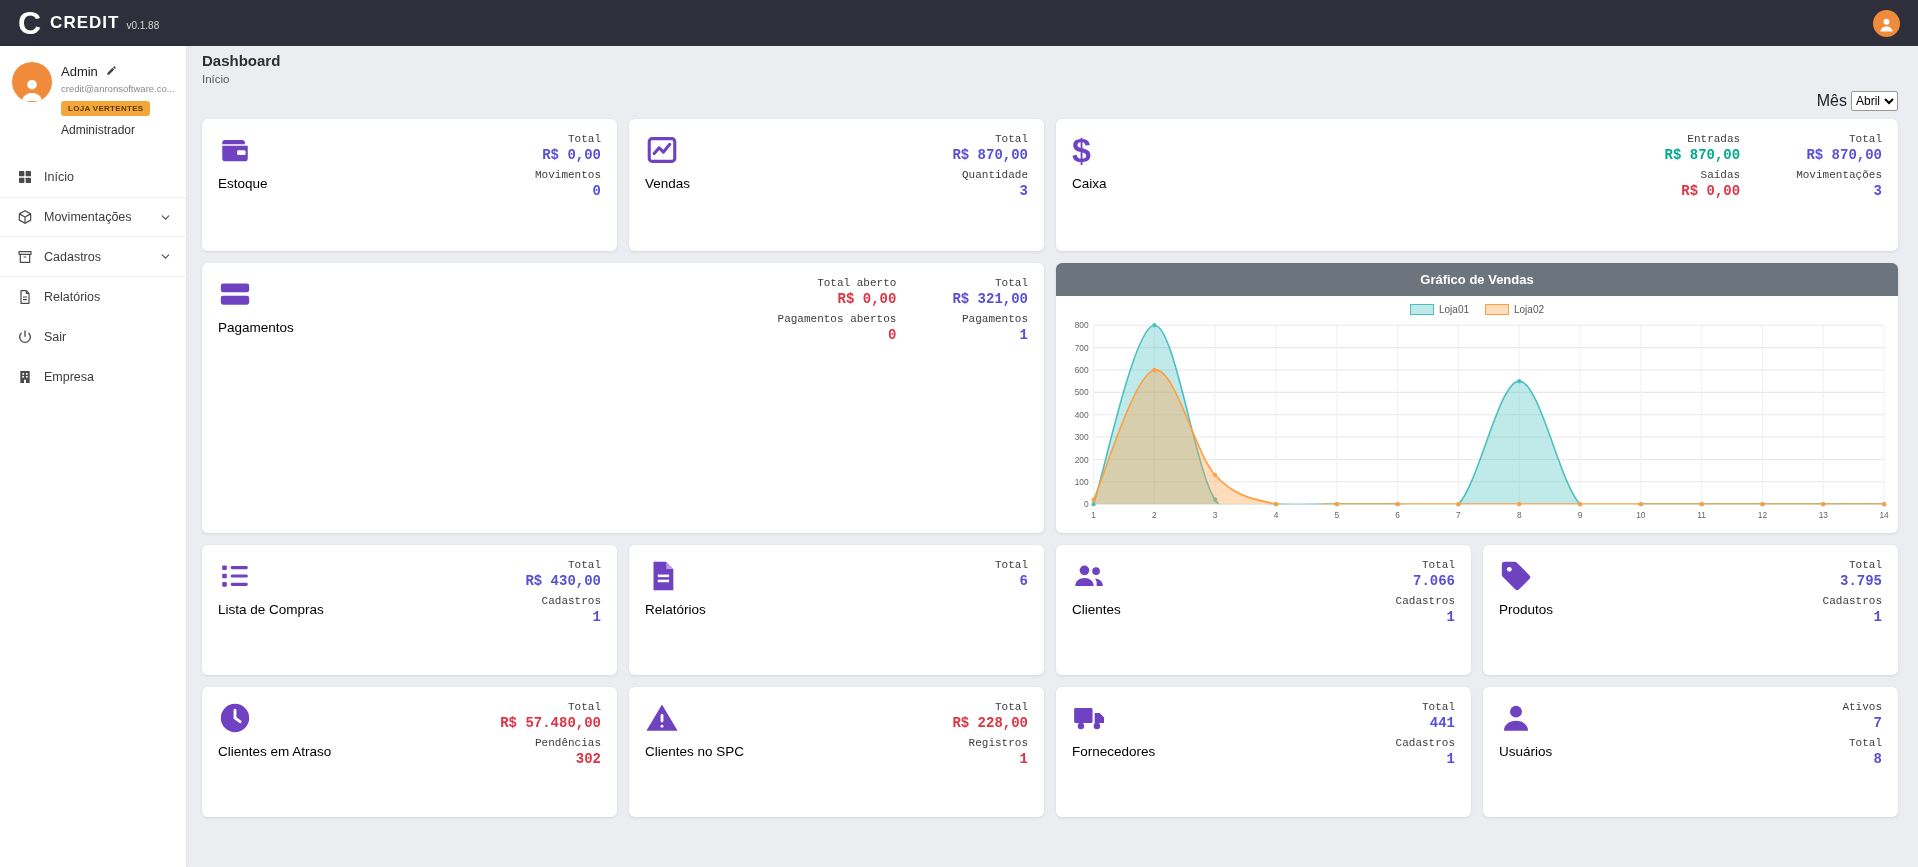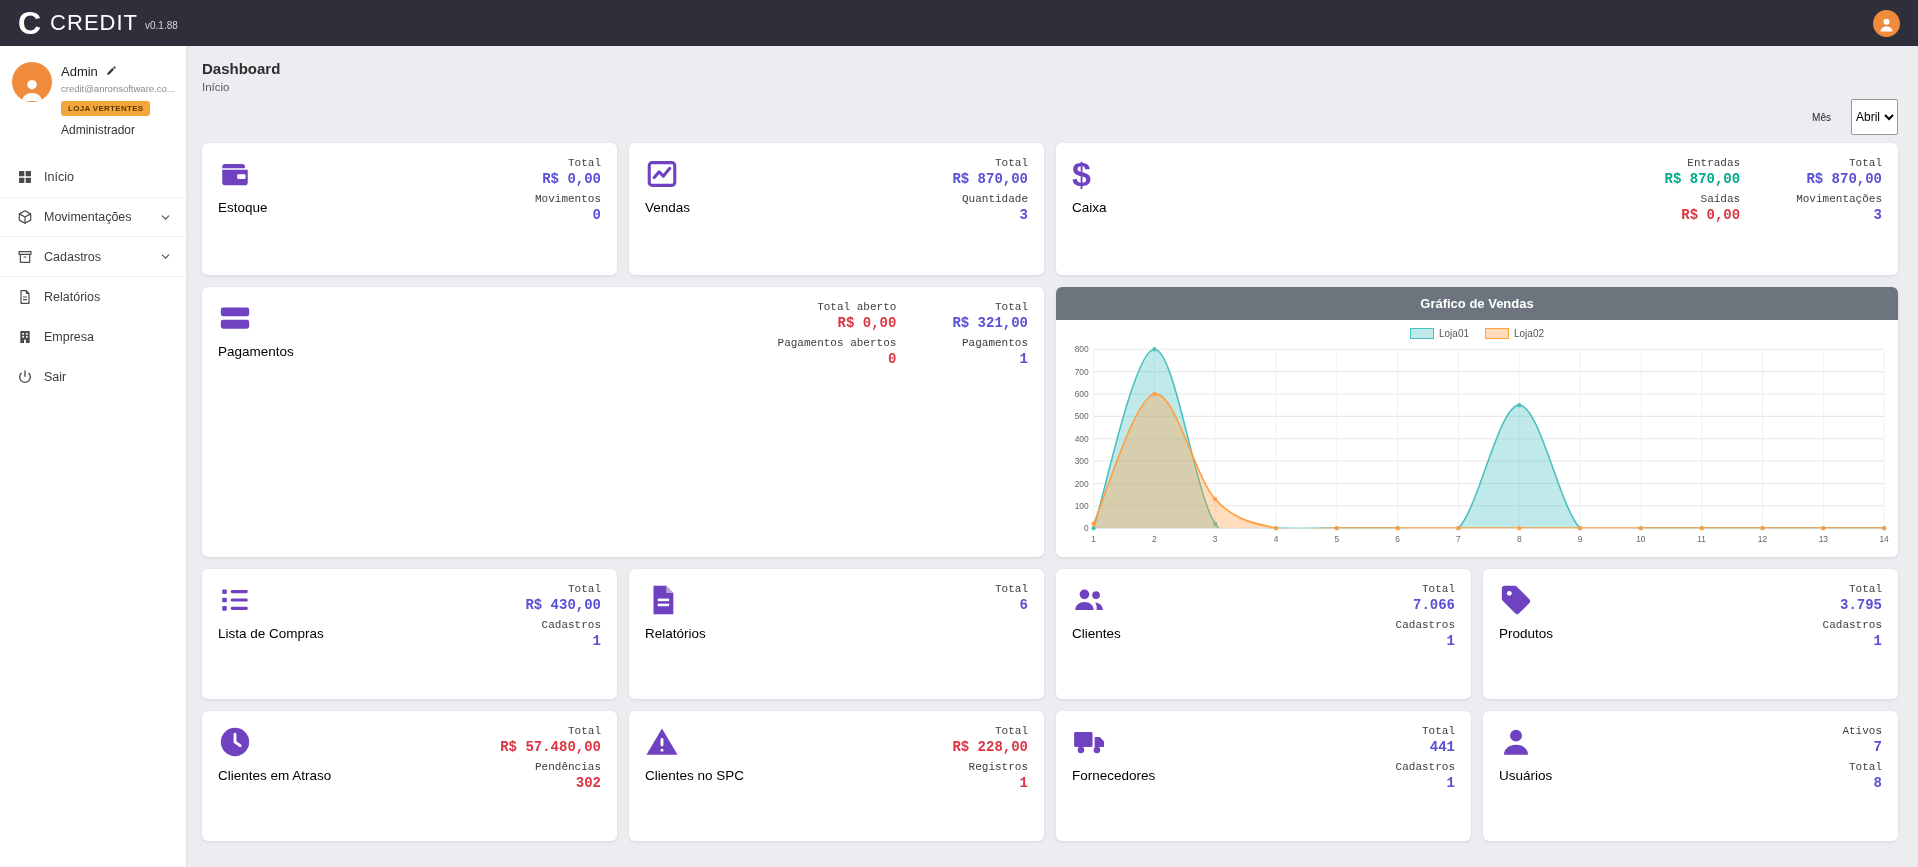--- a/index.html
+++ b/index.html
@@ -2,21 +2,21 @@
 <html><head>
 <meta charset="utf-8">
 <style>
   * { box-sizing: border-box; margin: 0; padding: 0; }
   html,body { width: 1918px; height: 867px; overflow: hidden; }
   body { font-family: "Liberation Sans", sans-serif; background: #ebedf1; color: #333; }
 
   
   .topbar { height: 46px; background: #2f2f3b; display: flex; align-items: center; padding: 0 18px; color: #fff; }
   .logo-letter { font-size: 32px; font-weight: 700; margin-right: 9px; line-height: 46px; }
-  .app-name { font-size: 22px; font-weight: 400; letter-spacing: 1px; }
+  .app-name { font-size: 17px; font-weight: 700; letter-spacing: 1px; }
   .app-version { font-size: 10px; color: #d6d6d6; margin-left: 7px; margin-top: 5px; }
   .topbar-spacer { flex: 1; }
   .topbar-avatar { width: 27px; height: 27px; border-radius: 50%; background: #ef8b3a; display: flex; align-items: center; justify-content: center; cursor: pointer; overflow: hidden; }
   .topbar-avatar svg { width: 17px; height: 17px; fill: #ffffff; margin-top: 3px; }
 
   
   .sidebar { position: fixed; left: 0; top: 46px; width: 186px; height: calc(100% - 46px); background: #fff; box-shadow: 1px 0 3px rgba(0,0,0,.05); }
   .user-block { padding: 16px 12px 14px 12px; display: flex; }
   .user-avatar { width: 40px; height: 40px; border-radius: 50%; background: #ef8b3a; flex: 0 0 40px; display: flex; align-items: flex-end; justify-content: center; overflow: hidden; }
   .user-avatar svg { width: 26px; height: 26px; fill: #fdfdfd; }
@@ -31,26 +31,26 @@
   .nav-item { display: flex; align-items: center; height: 40px; padding: 0 14px 0 17px; font-size: 12.5px; color: #3c3c3c; cursor: pointer; }
   .nav-item.expandable { border-top: 1px solid #f1f1f4; border-bottom: 1px solid #f1f1f4; }
   .nav-item.expandable + .nav-item.expandable { border-top: none; }
   .nav-ico { width: 16px; height: 16px; margin-right: 11px; color: #4a4a4a; flex: 0 0 16px; }
   .nav-ico svg { width: 16px; height: 16px; }
   .nav-label { flex: 1; }
   .chev { width: 13px; height: 13px; color: #555; }
   .chev svg { width: 13px; height: 13px; }
 
   
-  .main { margin-left: 186px; padding: 14px 20px 0 16px; }
+  .main { margin-left: 186px; padding: 6px 20px 0 16px; }
   .page-title { font-size: 15px; font-weight: 700; color: #2e2e2e; }
   .breadcrumb { font-size: 11.5px; color: #5a5a5a; margin-top: 4px; }
   .month-row { display: flex; justify-content: flex-end; align-items: center; margin-top: 6px; margin-bottom: 8px; }
-  .month-label { font-size: 10px; color: #222; margin-right: 20px; }
-  .month-select { font-size: 12px; height: 36px; border: 1px solid #999; border-radius: 2px; background: #fff; font-family: "Liberation Sans", sans-serif; }
+  .month-label { font-size: 16px; color: #222; margin-right: 4px; }
+  .month-select { font-size: 12px; height: 20px; border: 1px solid #999; border-radius: 2px; background: #fff; font-family: "Liberation Sans", sans-serif; }
 
   .grid { display: grid; grid-template-columns: repeat(4, 1fr); grid-template-rows: 132px 270px 130px 130px; gap: 12px; }
   .card { background: #fff; border-radius: 6px; box-shadow: 0 1px 3px rgba(30,30,60,.10); padding: 14px 16px; display: flex; align-items: flex-start; justify-content: space-between; }
   .span2 { grid-column: span 2; }
   .card-left { display: flex; flex-direction: column; }
   .card-ico { width: 34px; height: 34px; color: #6f42c1; }
   .card-ico svg { width: 34px; height: 34px; }
   .dollar-glyph { font-size: 34px; font-weight: 700; color: #6f42c1; line-height: 34px; }
   .card-title { font-size: 13.5px; color: #000000; margin-top: 9px; text-decoration: none; cursor: pointer; }
   .stats { text-align: right; font-family: Liberation Mono, monospace; }
@@ -156,39 +156,39 @@
       <span class="nav-ico">
         <svg viewBox="0 0 24 24" fill="none" stroke="currentColor" stroke-width="1.8" stroke-linejoin="round">
             <path d="M6 2.5h8l4 4V21.5H6z"></path>
             <path d="M14 2.5v4h4M9 12h6M9 16h6"></path>
           </svg>
       </span>
       <span class="nav-label">Relatórios</span>
     </div>
     <div class="nav-item">
       <span class="nav-ico">
+        <svg viewBox="0 0 24 24" fill="none" stroke="currentColor" stroke-width="2" stroke-linecap="round">
+            <path d="M12 3v8"></path>
+            <path d="M6.3 6.5a8 8 0 1 0 11.4 0"></path>
+          </svg>
+      </span>
+      <span class="nav-label">Sair</span>
+    </div>
+    <div class="nav-item">
+      <span class="nav-ico">
         <svg viewBox="0 0 24 24" fill="currentColor">
             <rect x="5" y="3" width="14" height="18"></rect>
             <rect x="8" y="6" width="2.6" height="2.6" fill="#fff"></rect>
             <rect x="13.4" y="6" width="2.6" height="2.6" fill="#fff"></rect>
             <rect x="8" y="10.4" width="2.6" height="2.6" fill="#fff"></rect>
             <rect x="13.4" y="10.4" width="2.6" height="2.6" fill="#fff"></rect>
             <rect x="10.6" y="16" width="2.8" height="5" fill="#fff"></rect>
           </svg>
       </span>
       <span class="nav-label">Empresa</span>
-    </div>
-    <div class="nav-item">
-      <span class="nav-ico">
-        <svg viewBox="0 0 24 24" fill="none" stroke="currentColor" stroke-width="2" stroke-linecap="round">
-            <path d="M12 3v8"></path>
-            <path d="M6.3 6.5a8 8 0 1 0 11.4 0"></path>
-          </svg>
-      </span>
-      <span class="nav-label">Sair</span>
     </div>
   </div>
 </div>
 
 <div class="main">
   <div class="page-title">Dashboard</div>
   <div class="breadcrumb">Início</div>
 
   <div class="month-row">
     <span class="month-label">Mês</span>

